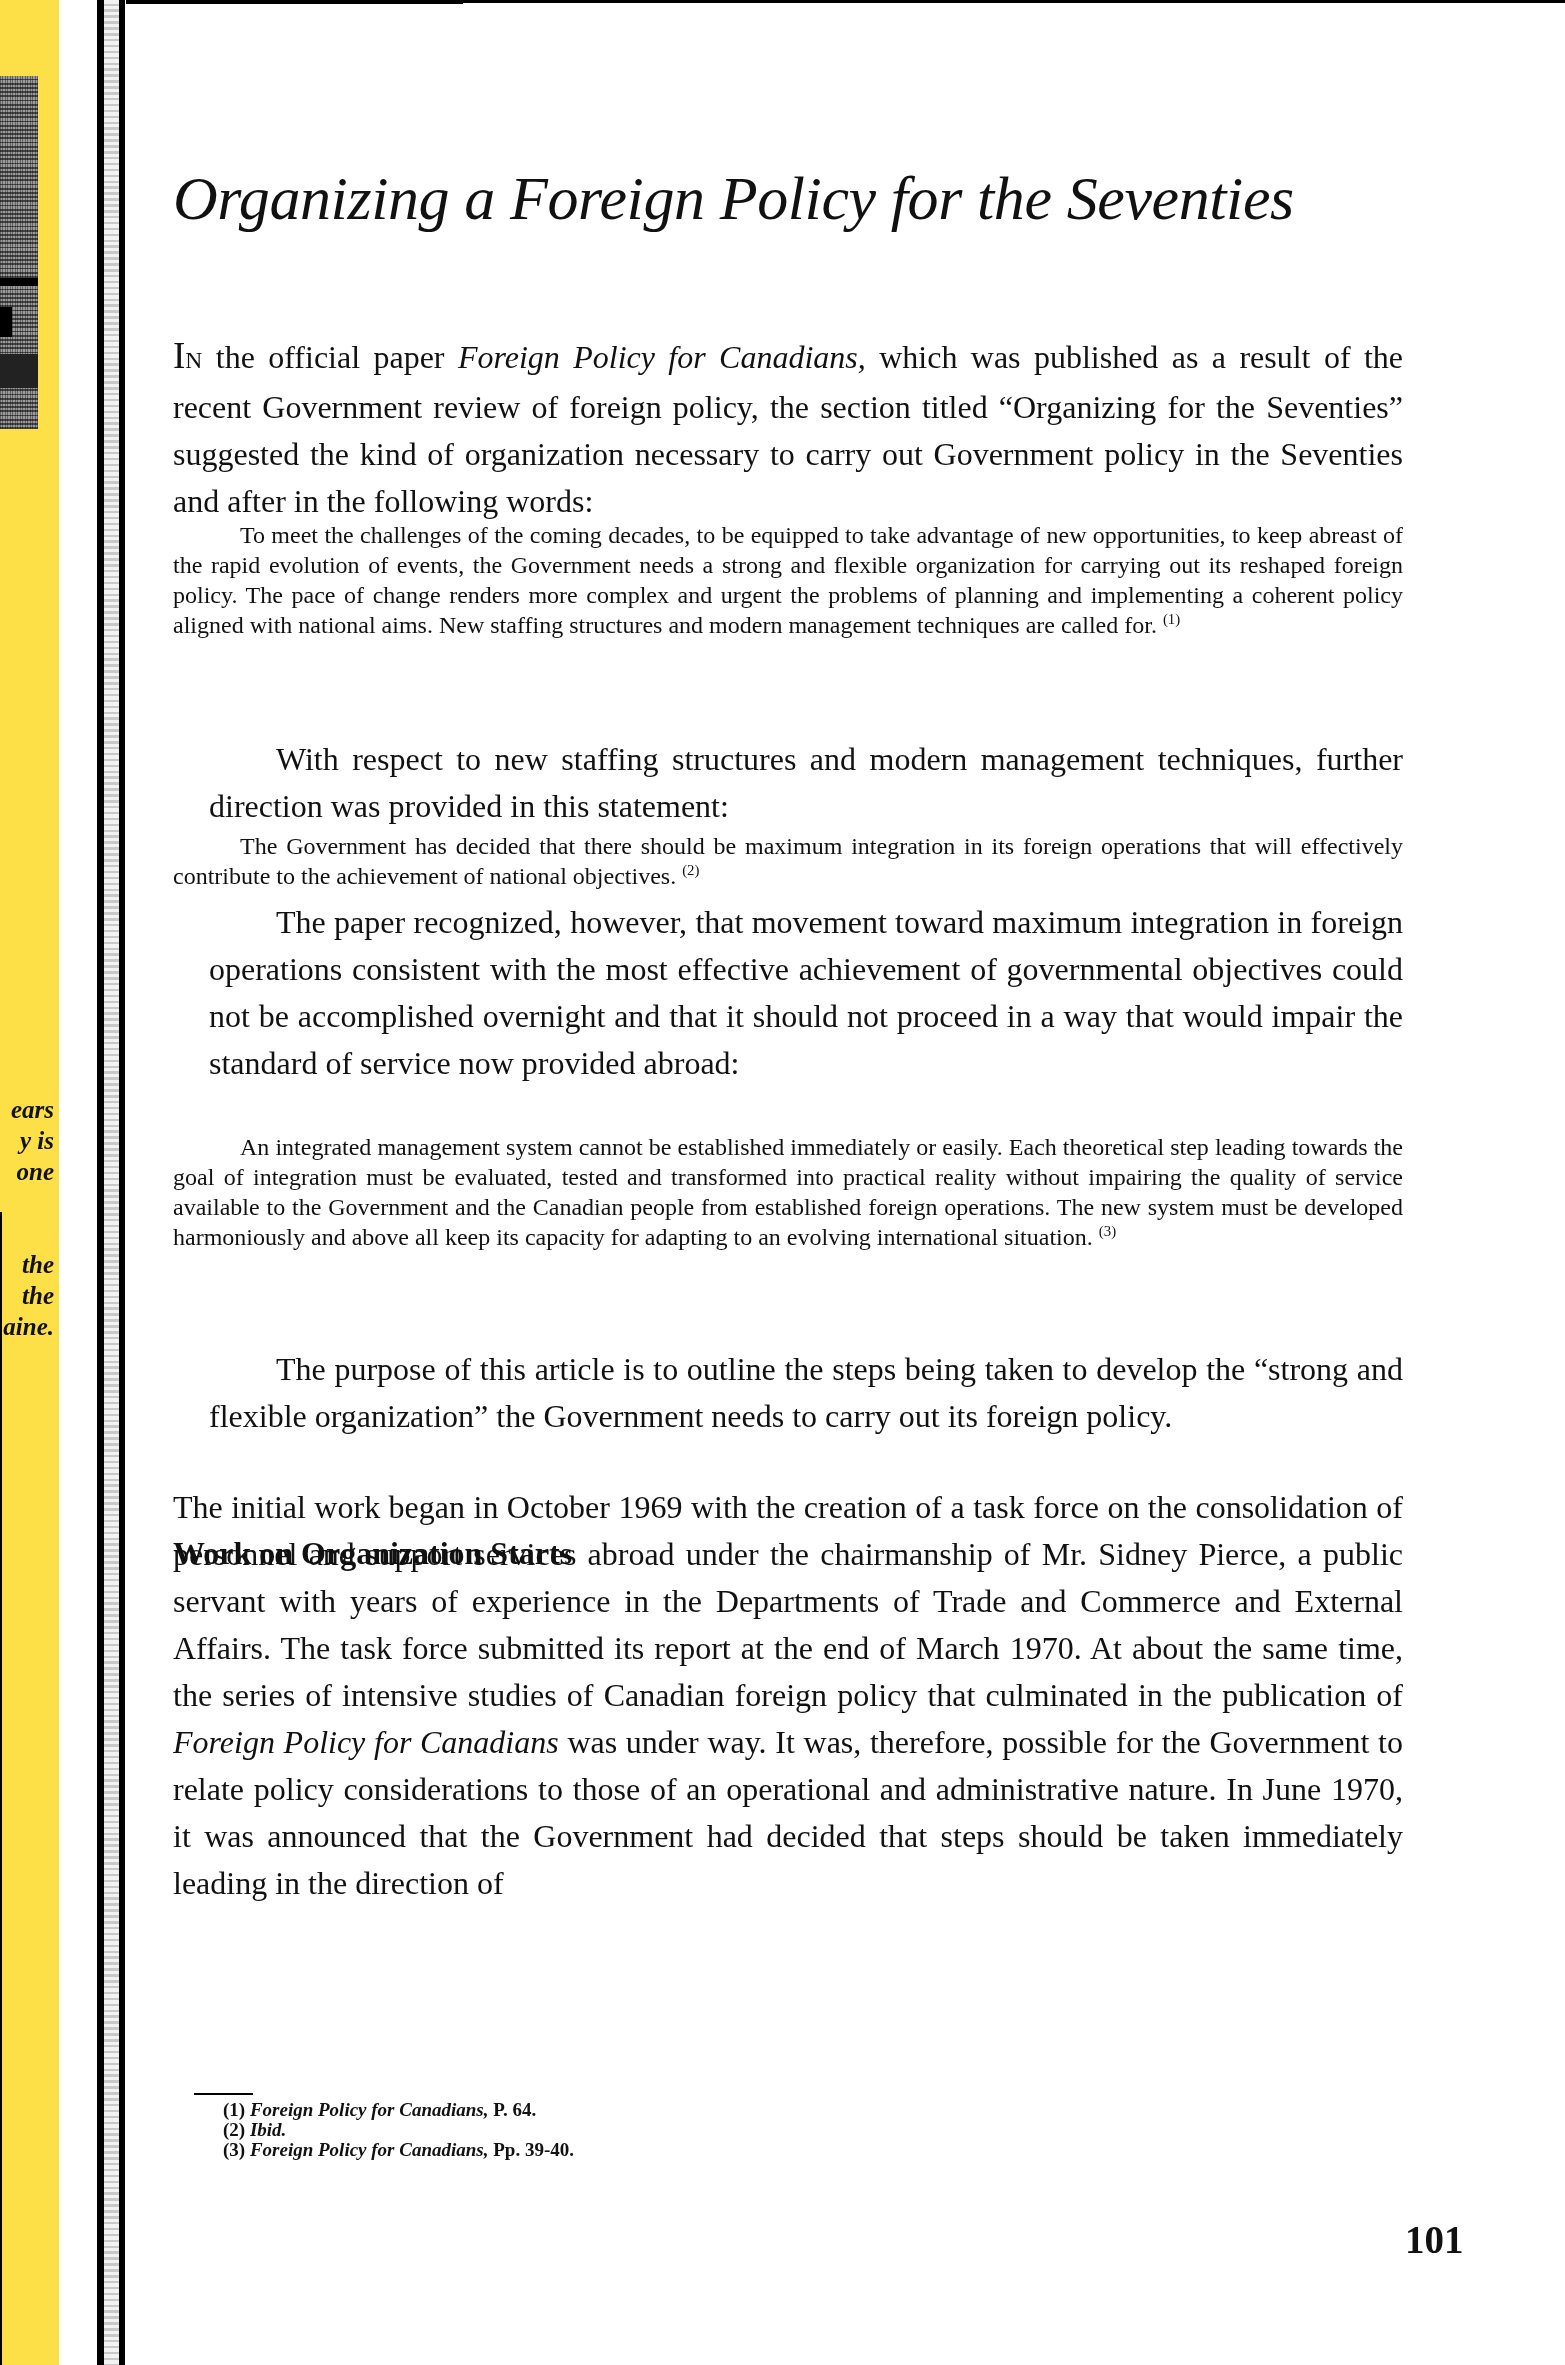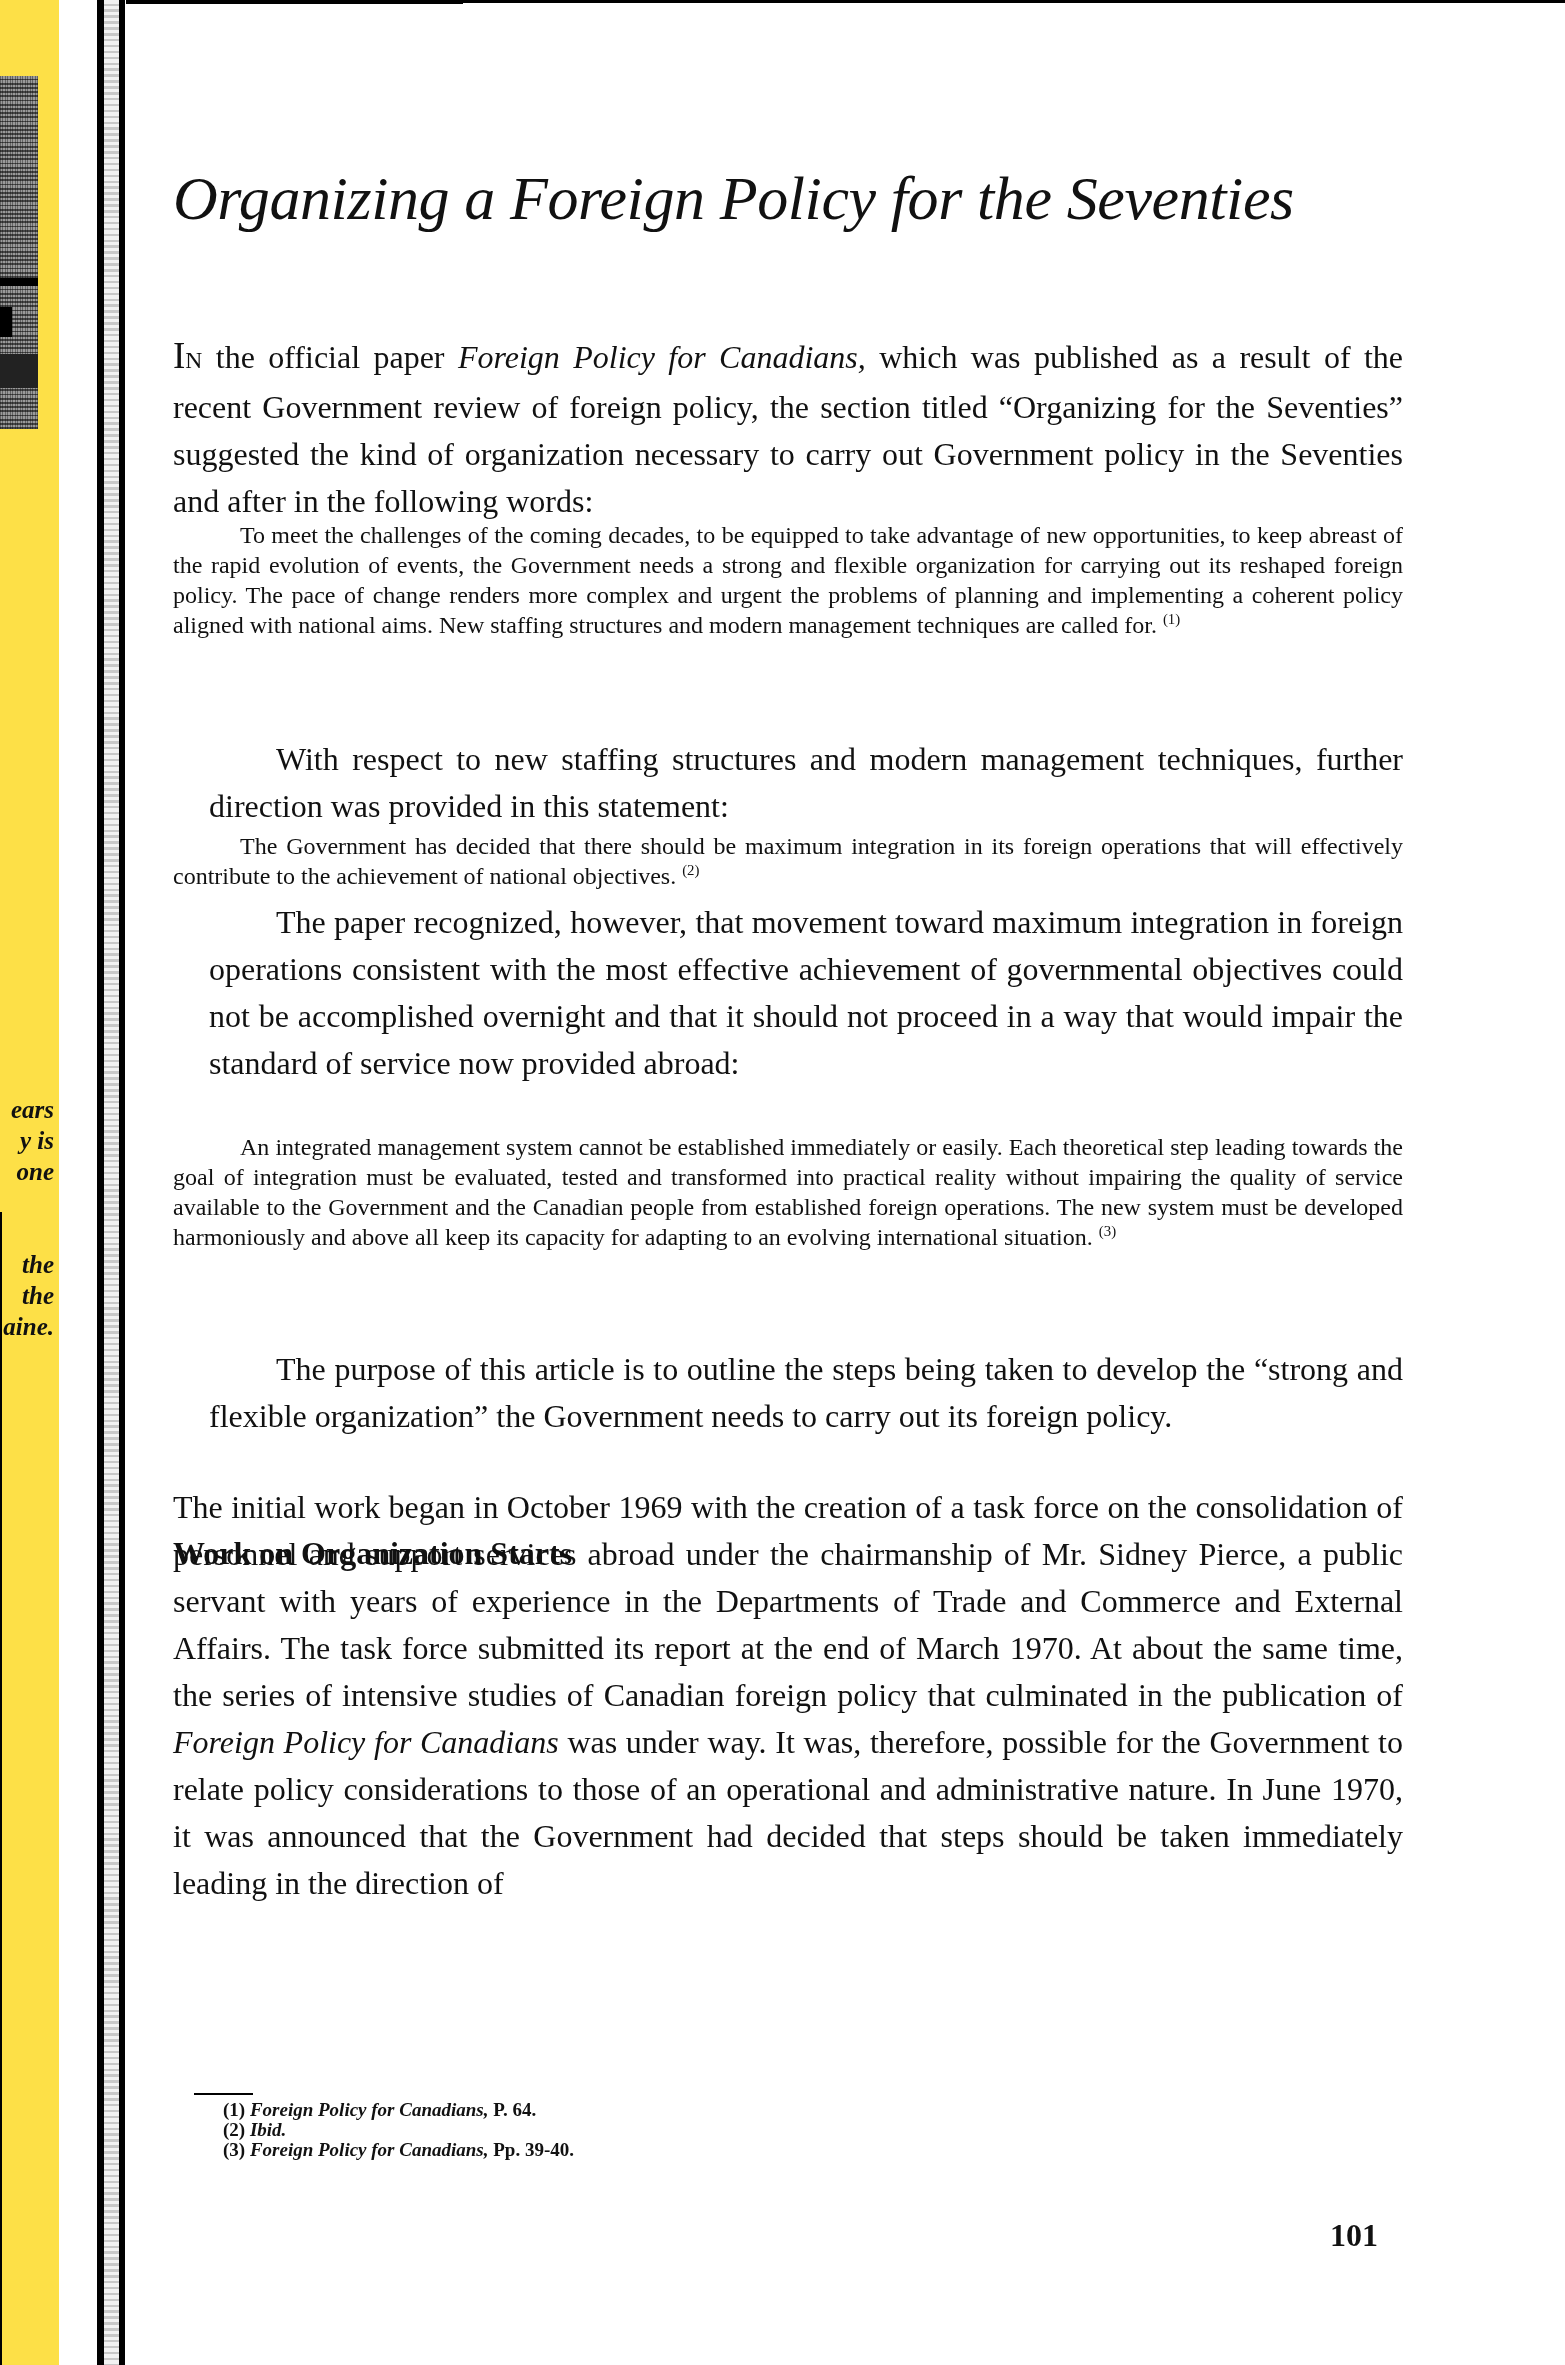--- a/index.html
+++ b/index.html
@@ -43,21 +43,21 @@
     text-align:justify; }
   .quote p { margin:0; text-indent:67px; }
   .sup { font-size:0.62em; vertical-align:super; line-height:0; }
   .drop { font-size:37px; }
   .smallcap { font-size:23.6px; }
   .heading { position:absolute; left:0; font-weight:bold; font-size:32px; line-height:42px; }
   .fn-rule { position:absolute; left:21px; top:2093px; width:59px; height:1.7px; background:#000; }
   .footnotes { position:absolute; left:50px; top:2100px; font-size:19px; line-height:20px; font-weight:bold; }
   .footnotes div { white-space:nowrap; }
   .footnotes i { font-style:italic; }
-  .pagenum { position:absolute; left:1157px; top:2217px; font-size:32px; font-weight:bold; }
+  .pagenum { position:absolute; left:1232px; top:2217px; font-size:39px; font-weight:bold; }
   i.t { font-style:italic; }
 </style>
 </head>
 <body>
 
 <div class="facing">
   <div class="halftone">
     <div class="dark1"></div>
       <div class="dark2"></div>
       <div class="dark3"></div>

